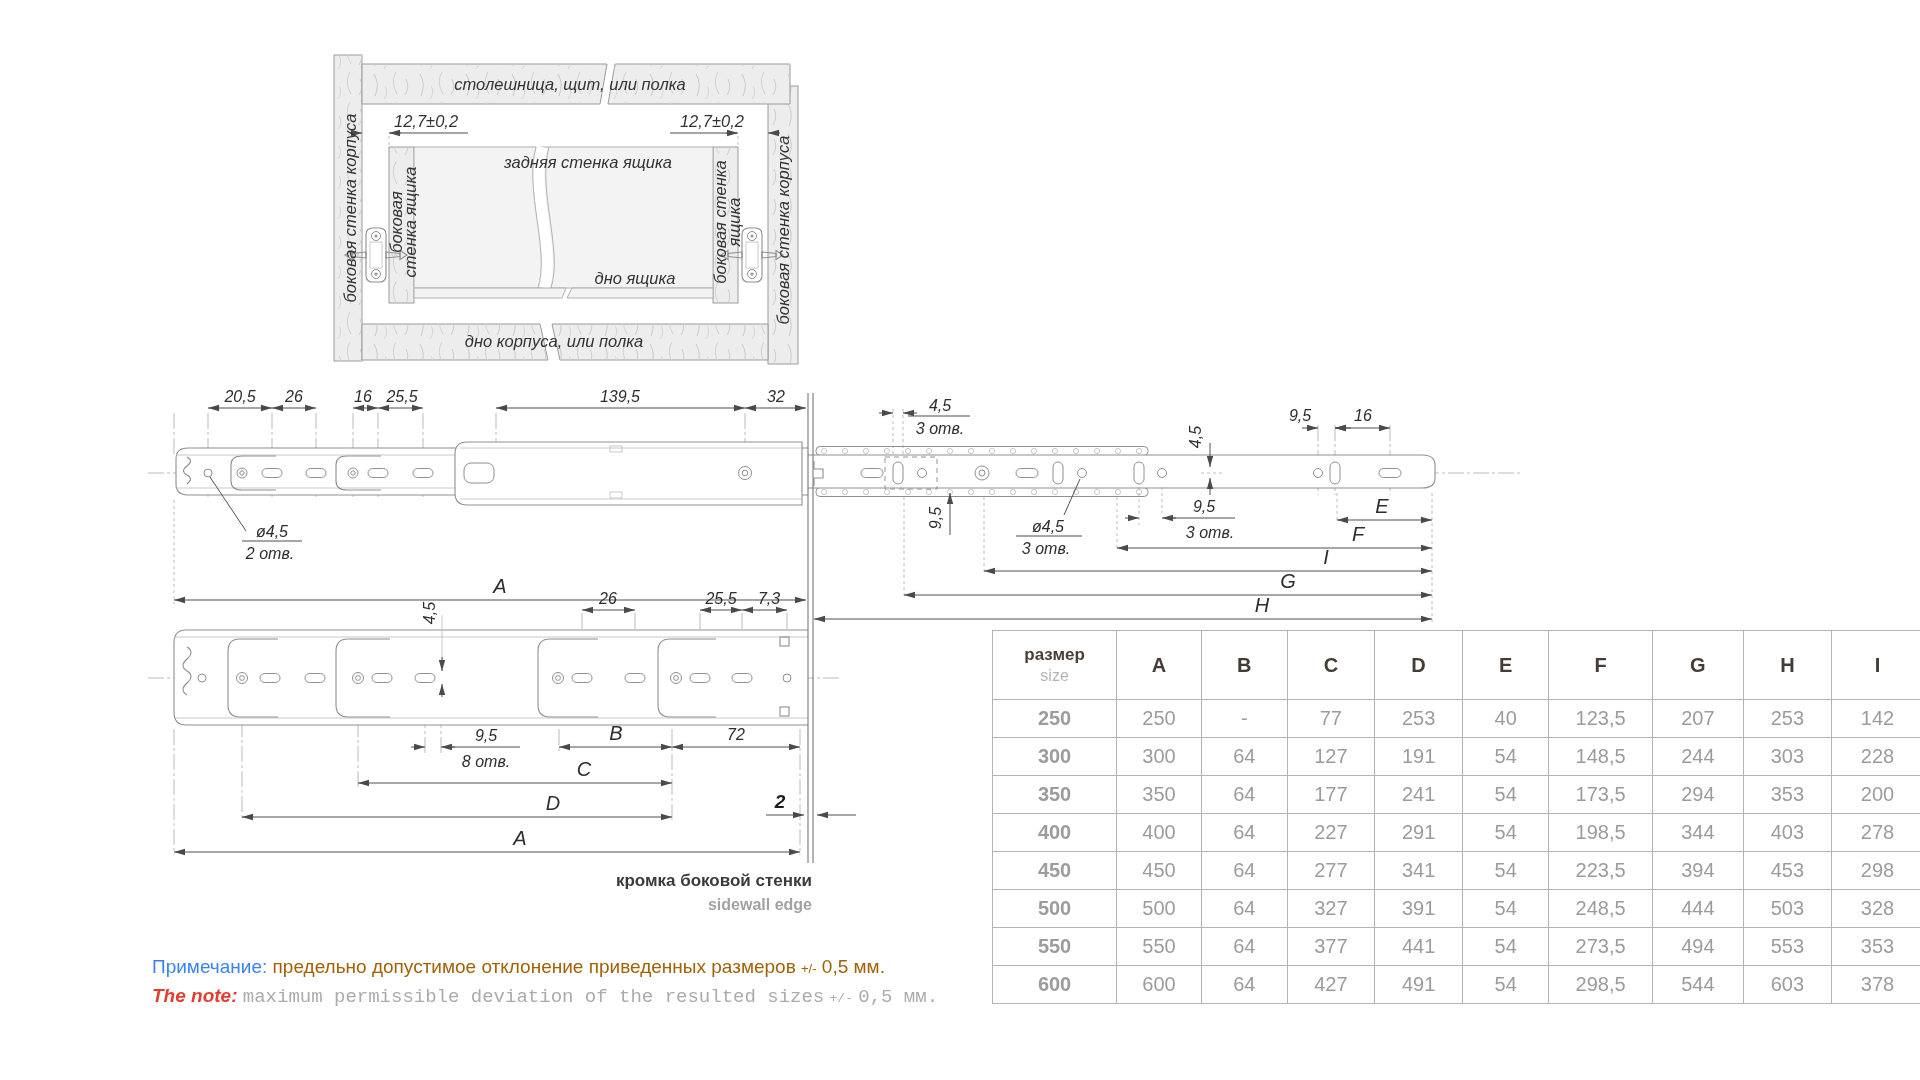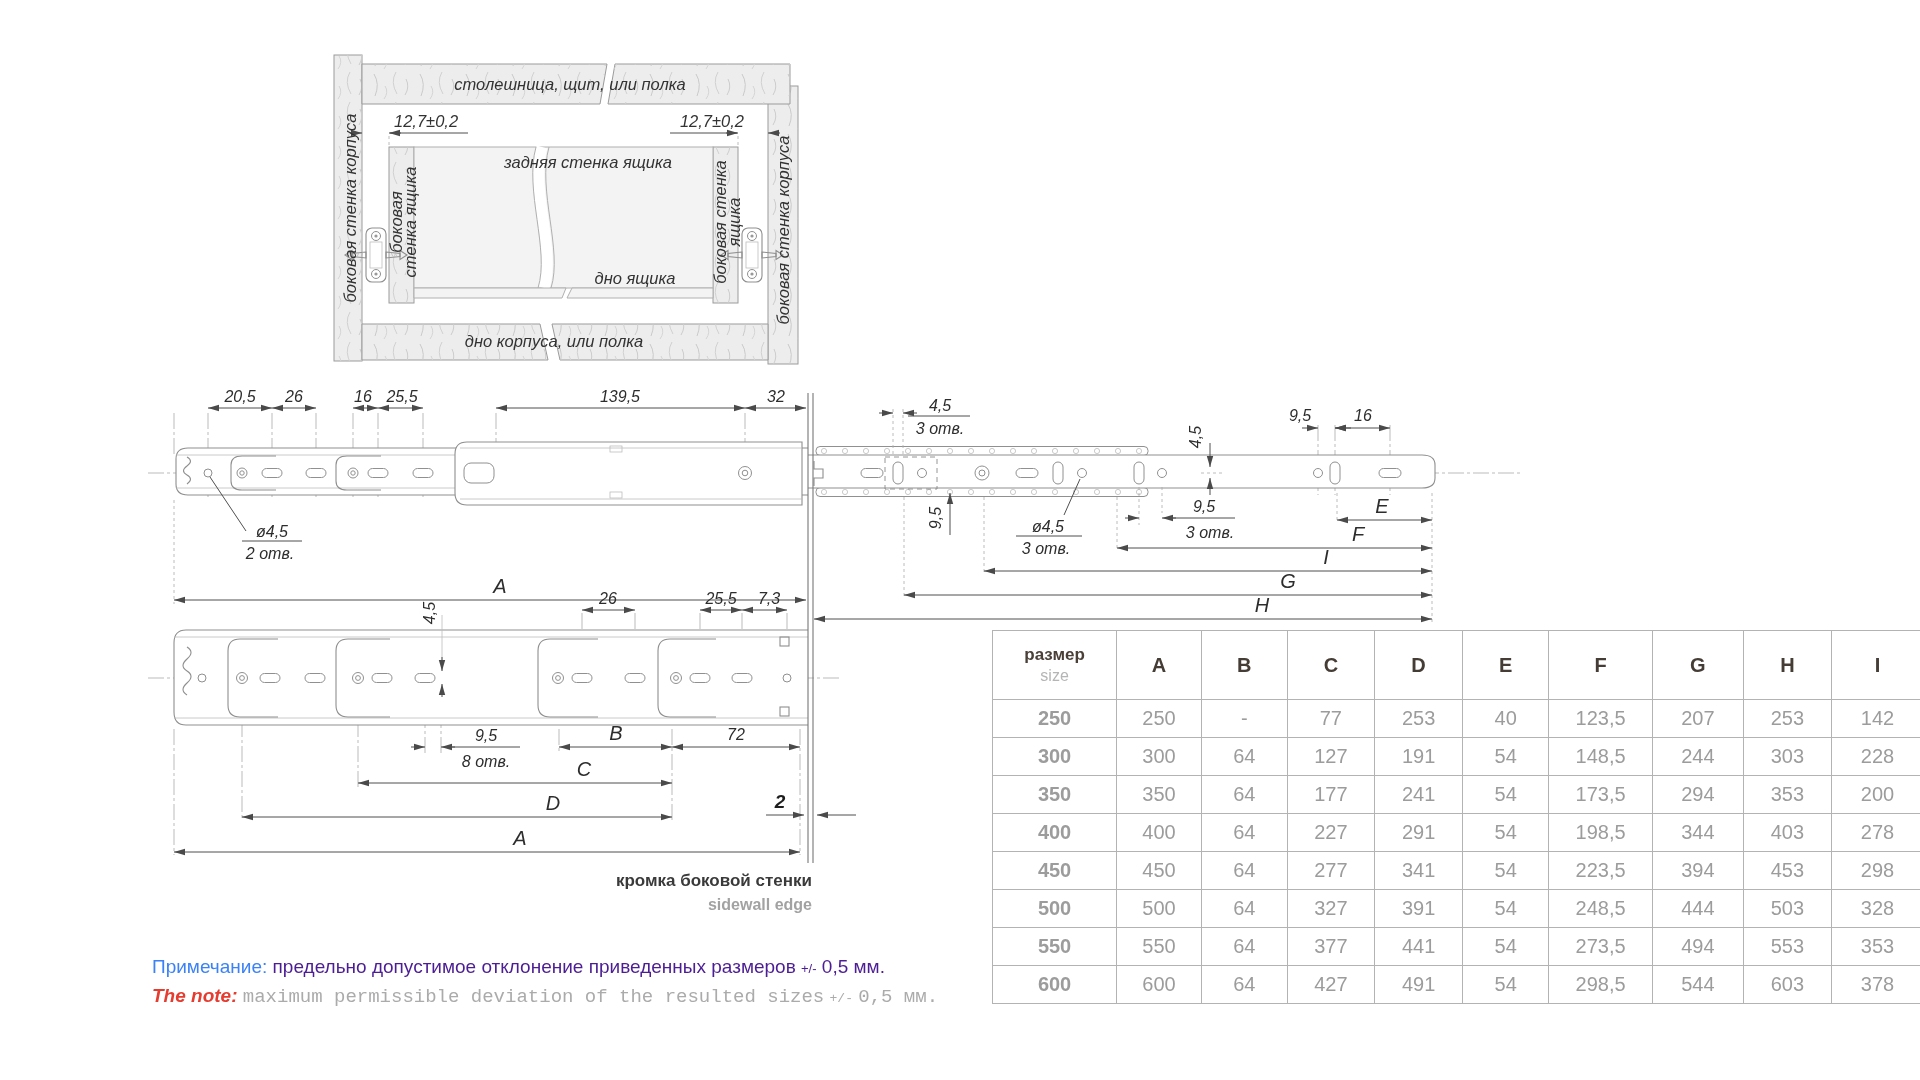--- a/index.html
+++ b/index.html
@@ -35,21 +35,21 @@
   table.sizes th{height:68px;}
   table.sizes td{height:37px;font-size:20px;color:#9c9c9c;}
   .colL{font-size:20px;font-weight:bold;color:#453c35;}
   .szru{font-size:17px;color:#4a4038;display:block;line-height:22px;}
   .szen{font-size:16px;color:#b5b5b5;display:block;line-height:20px;font-weight:normal;}
   td.szv{font-weight:bold;color:#362e27;}
   
   .note{position:absolute;left:152px;top:953px;font-size:19px;line-height:27px;white-space:nowrap;}
   .nred{color:#3b82f6;}
   .nredb{color:#e63c2f;font-weight:bold;font-style:italic;}
-  .ndark{color:#4c1d95;}
+  .ndark{color:#a16207;}
   .ngray{color:#ababab;font-family:Liberation Mono, monospace;}
   .ntol{font-size:13px;}
 </style>
 </head>
 <body>
 
 <svg class="abs" style="left:320px;top:40px" width="500" height="340" viewBox="0 0 500 340">
   <defs>
     <pattern id="wood" width="46" height="30" patternUnits="userSpaceOnUse">
       <path d="M8 4 Q14 14 9 26" stroke="#c9c9c9" fill="none" stroke-width="1"></path>

